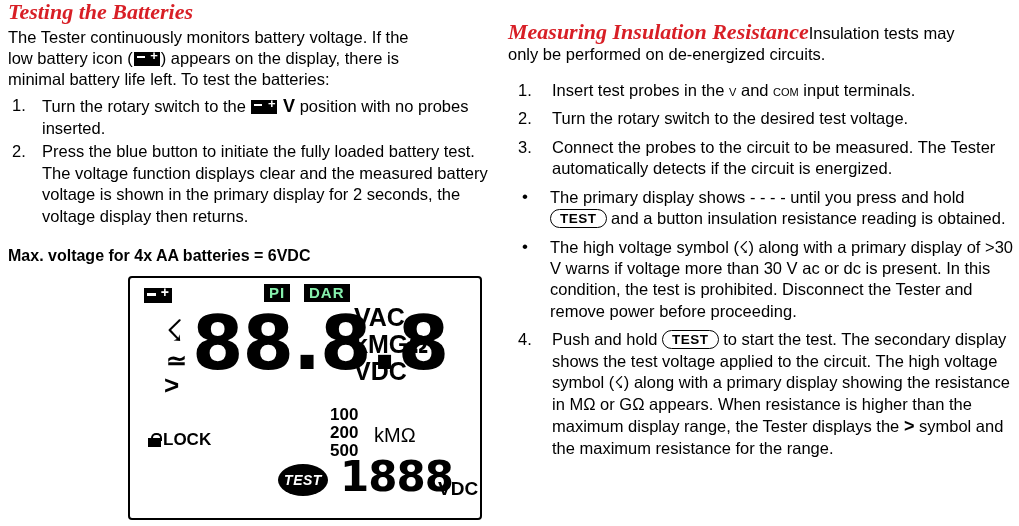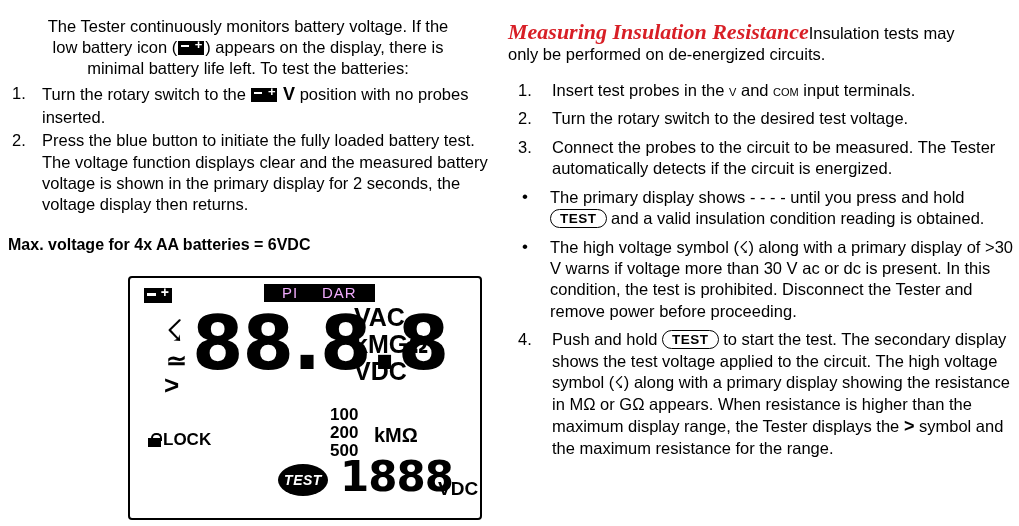--- a/index.html
+++ b/index.html
@@ -45,22 +45,21 @@
     margin-top: 20px;
     line-height: 1.25;
   }
   .title-wrap .after {
     font-size: 16.5px;
     line-height: 1.3;
   }
   p.body {
     font-size: 16.5px;
     line-height: 1.28;
-    margin: 16px 0 0 0;
-    text-align: center;
+    margin: 3px 0 0 0;
   }
   ol.steps {
     margin: 4px 0 0 0;
     padding: 0;
     list-style: none;
   }
   ol.steps > li {
     position: relative;
     padding-left: 34px;
     font-size: 16.5px;
@@ -210,25 +209,25 @@
     right: 3px;
     top: -3px;
     color: #fff;
     font-size: 14px;
     font-weight: bold;
     line-height: 15px;
   }
   .tagbox {
     position: absolute;
     background: #000;
-    color: #f0abfc;
-    font-weight: normal;
+    color: #86efac;
+    font-weight: bold;
     font-size: 15px;
     letter-spacing: 1px;
-    padding: 1px 18px;
+    padding: 1px 5px;
     line-height: 16px;
   }
   .tag-pi { left: 134px; top: 6px; }
   .tag-dar { left: 174px; top: 6px; }
   .lcd .hv {
     position: absolute;
     left: 36px;
     top: 38px;
     font-family: "DejaVu Sans", sans-serif;
     font-size: 30px;
@@ -297,21 +296,21 @@
     font-size: 17px;
     font-weight: bold;
     line-height: 1.05;
     text-align: left;
   }
   .lcd .kmohm {
     position: absolute;
     left: 244px;
     top: 146px;
     font-size: 20px;
-    font-weight: bold;
+    font-weight: normal;
   }
   .lcd .lock {
     position: absolute;
     left: 18px;
     top: 152px;
     font-size: 17px;
     font-weight: bold;
   }
   .lcd .lock .padlock {
     display: inline-block;
@@ -373,20 +372,21 @@
     font-weight: bold;
   }
 </style>
 </head>
 <body>
 
 <div class="page">
 
   <div class="col col-left">
 
+    <h2 class="sec-title">Testing the Batteries</h2>
 
     <p class="body">
       <span>The Tester continuously monitors battery voltage. If the</span><br>
       <span>low battery icon (</span><span class="batt-icon"></span><span>) appears on the display, there is</span><br>
       <span>minimal battery life left. To test the batteries:</span>
     </p>
 
     <ol class="steps">
       <li>
         <span class="num">1.</span>
@@ -473,21 +473,21 @@
         <span class="num">3.</span>
         <span>Connect the probes to the circuit to be measured. The Tester automatically detects if the circuit is energized.</span>
       </li>
     </ol>
 
     <ul class="bullets">
       <li>
         <span class="dot">•</span>
         <span>The primary display shows - - - - until you press and hold</span>
         <span class="test-pill">TEST</span>
-        <span>and a valid insulation condition reading is obtained.</span>
+        <span>and a button insulation resistance reading is obtained.</span>
       </li>
       <li>
         <span class="dot">•</span>
         <span>The high voltage symbol (</span><span class="hv-sym">☇</span><span>) along with a primary display of &gt;30 V warns if voltage more than 30 V ac or dc is present. In this condition, the test is prohibited. Disconnect the Tester and remove power before proceeding.</span>
       </li>
     </ul>
 
     <ol class="steps">
       <li>
         <span class="num">4.</span>

